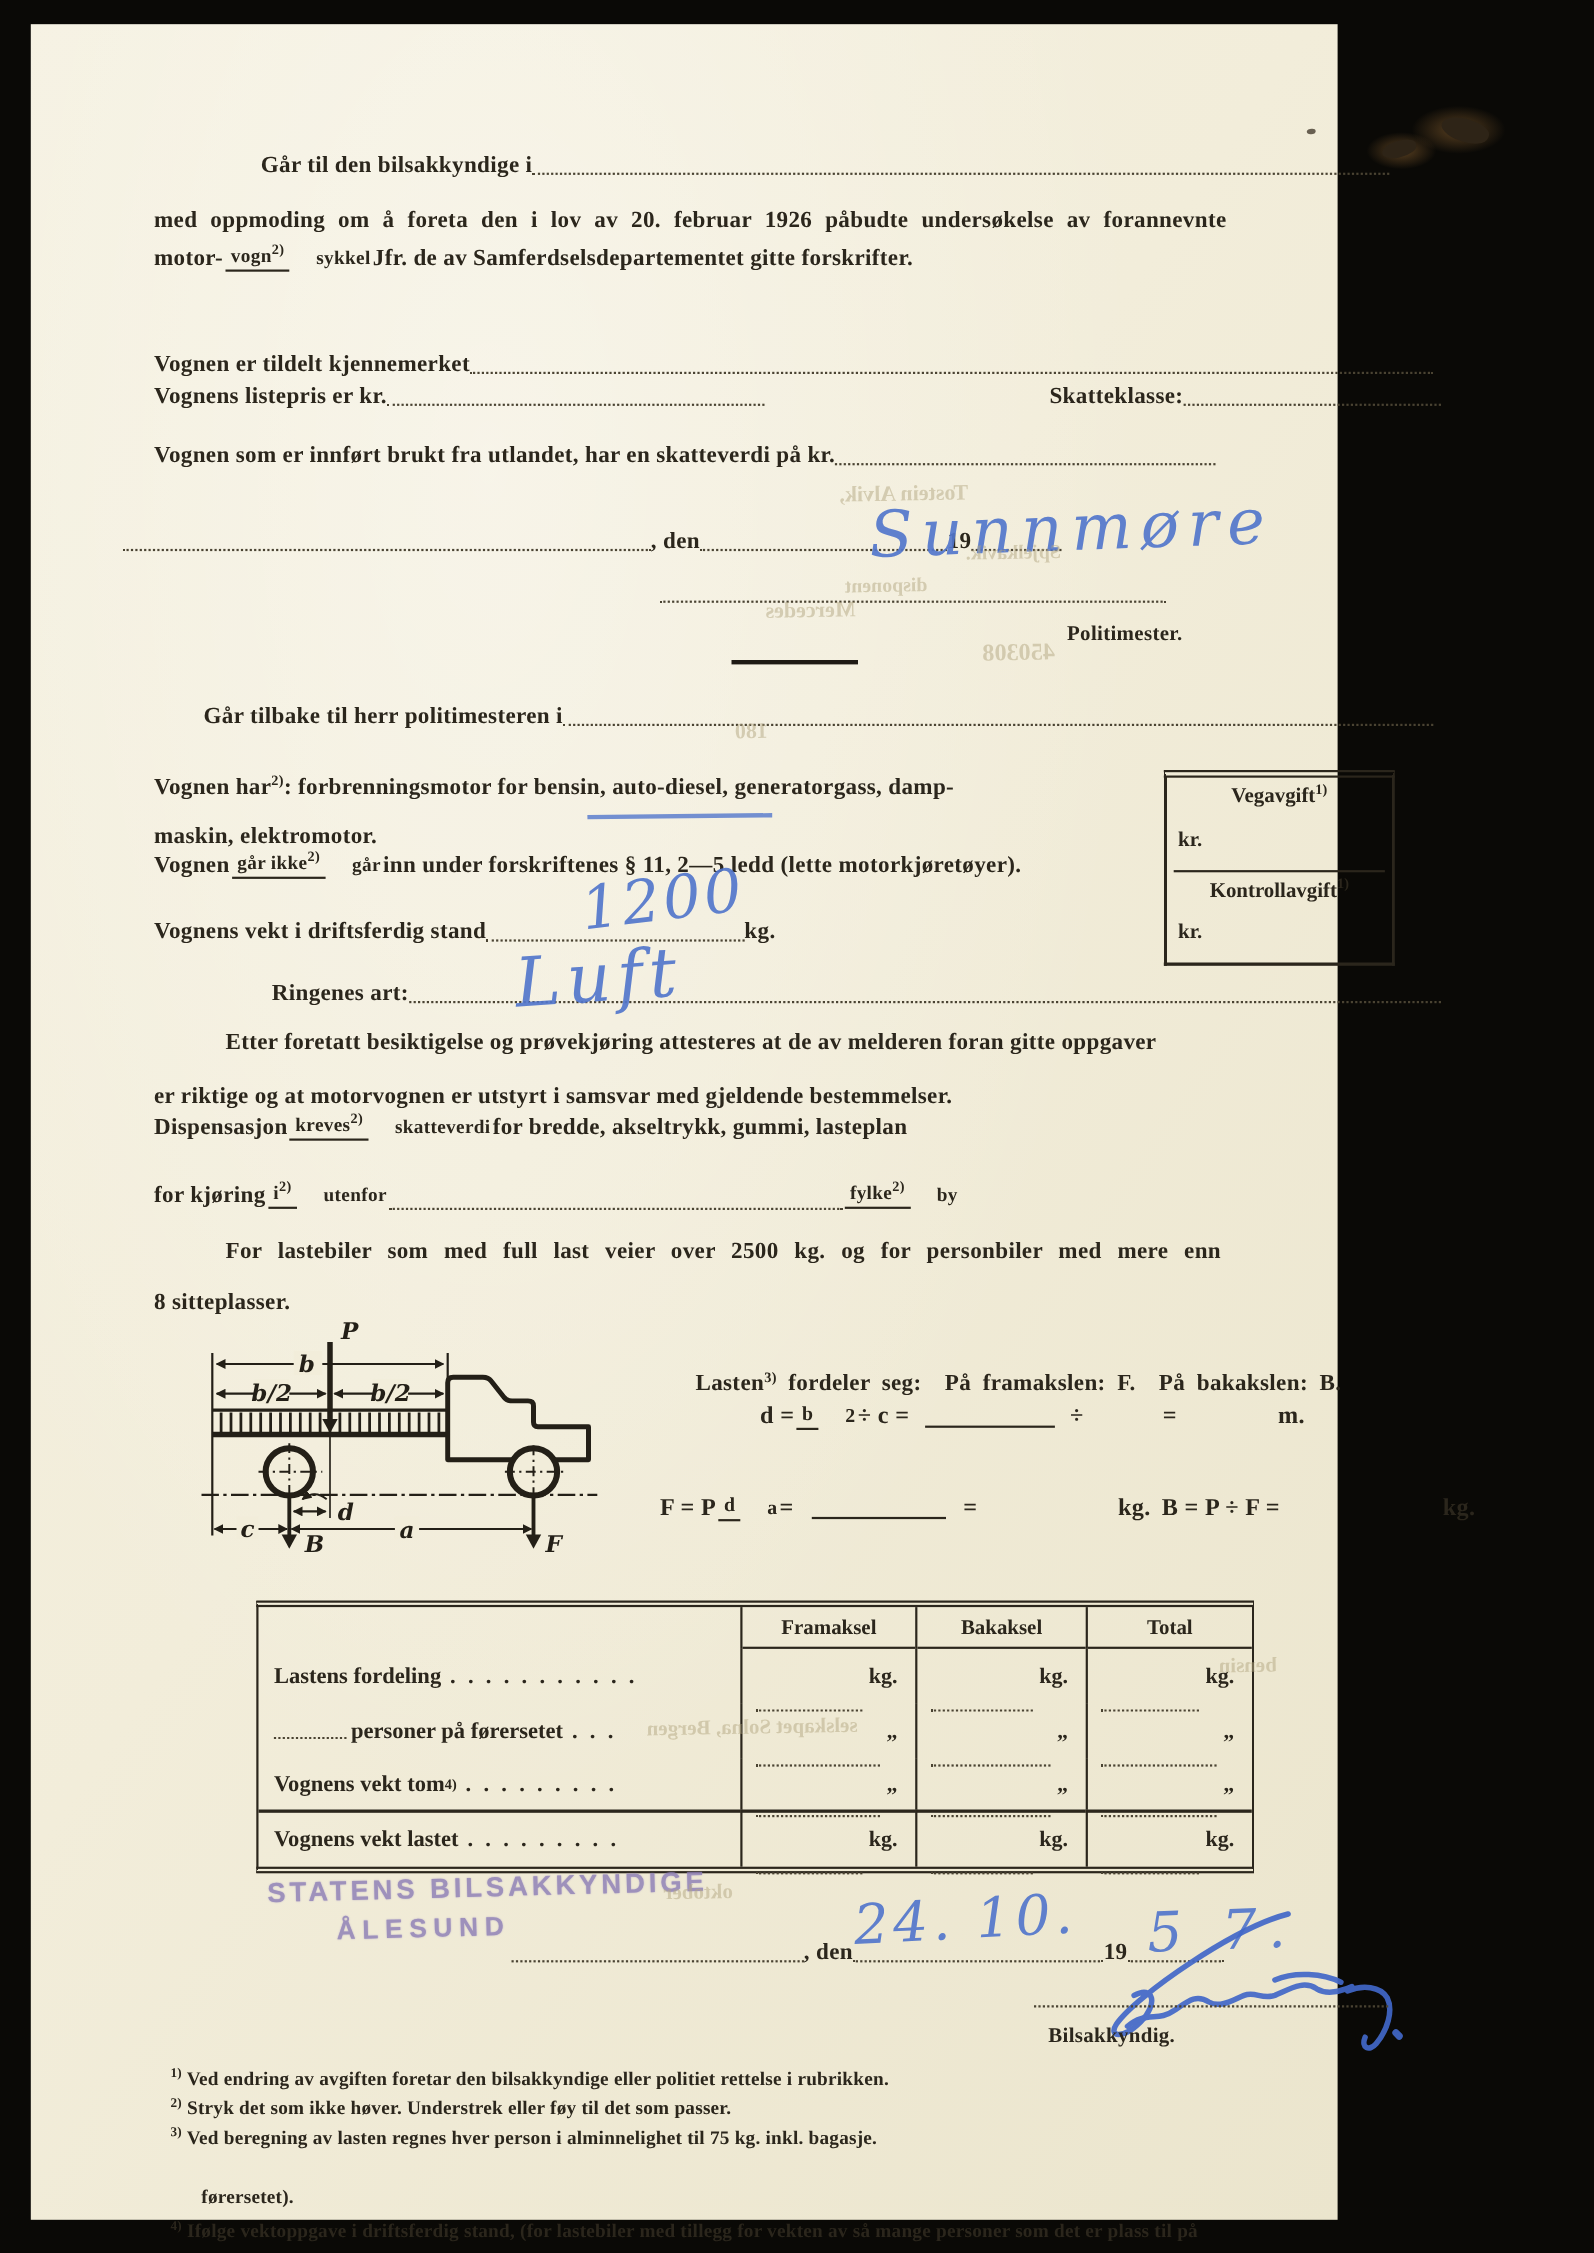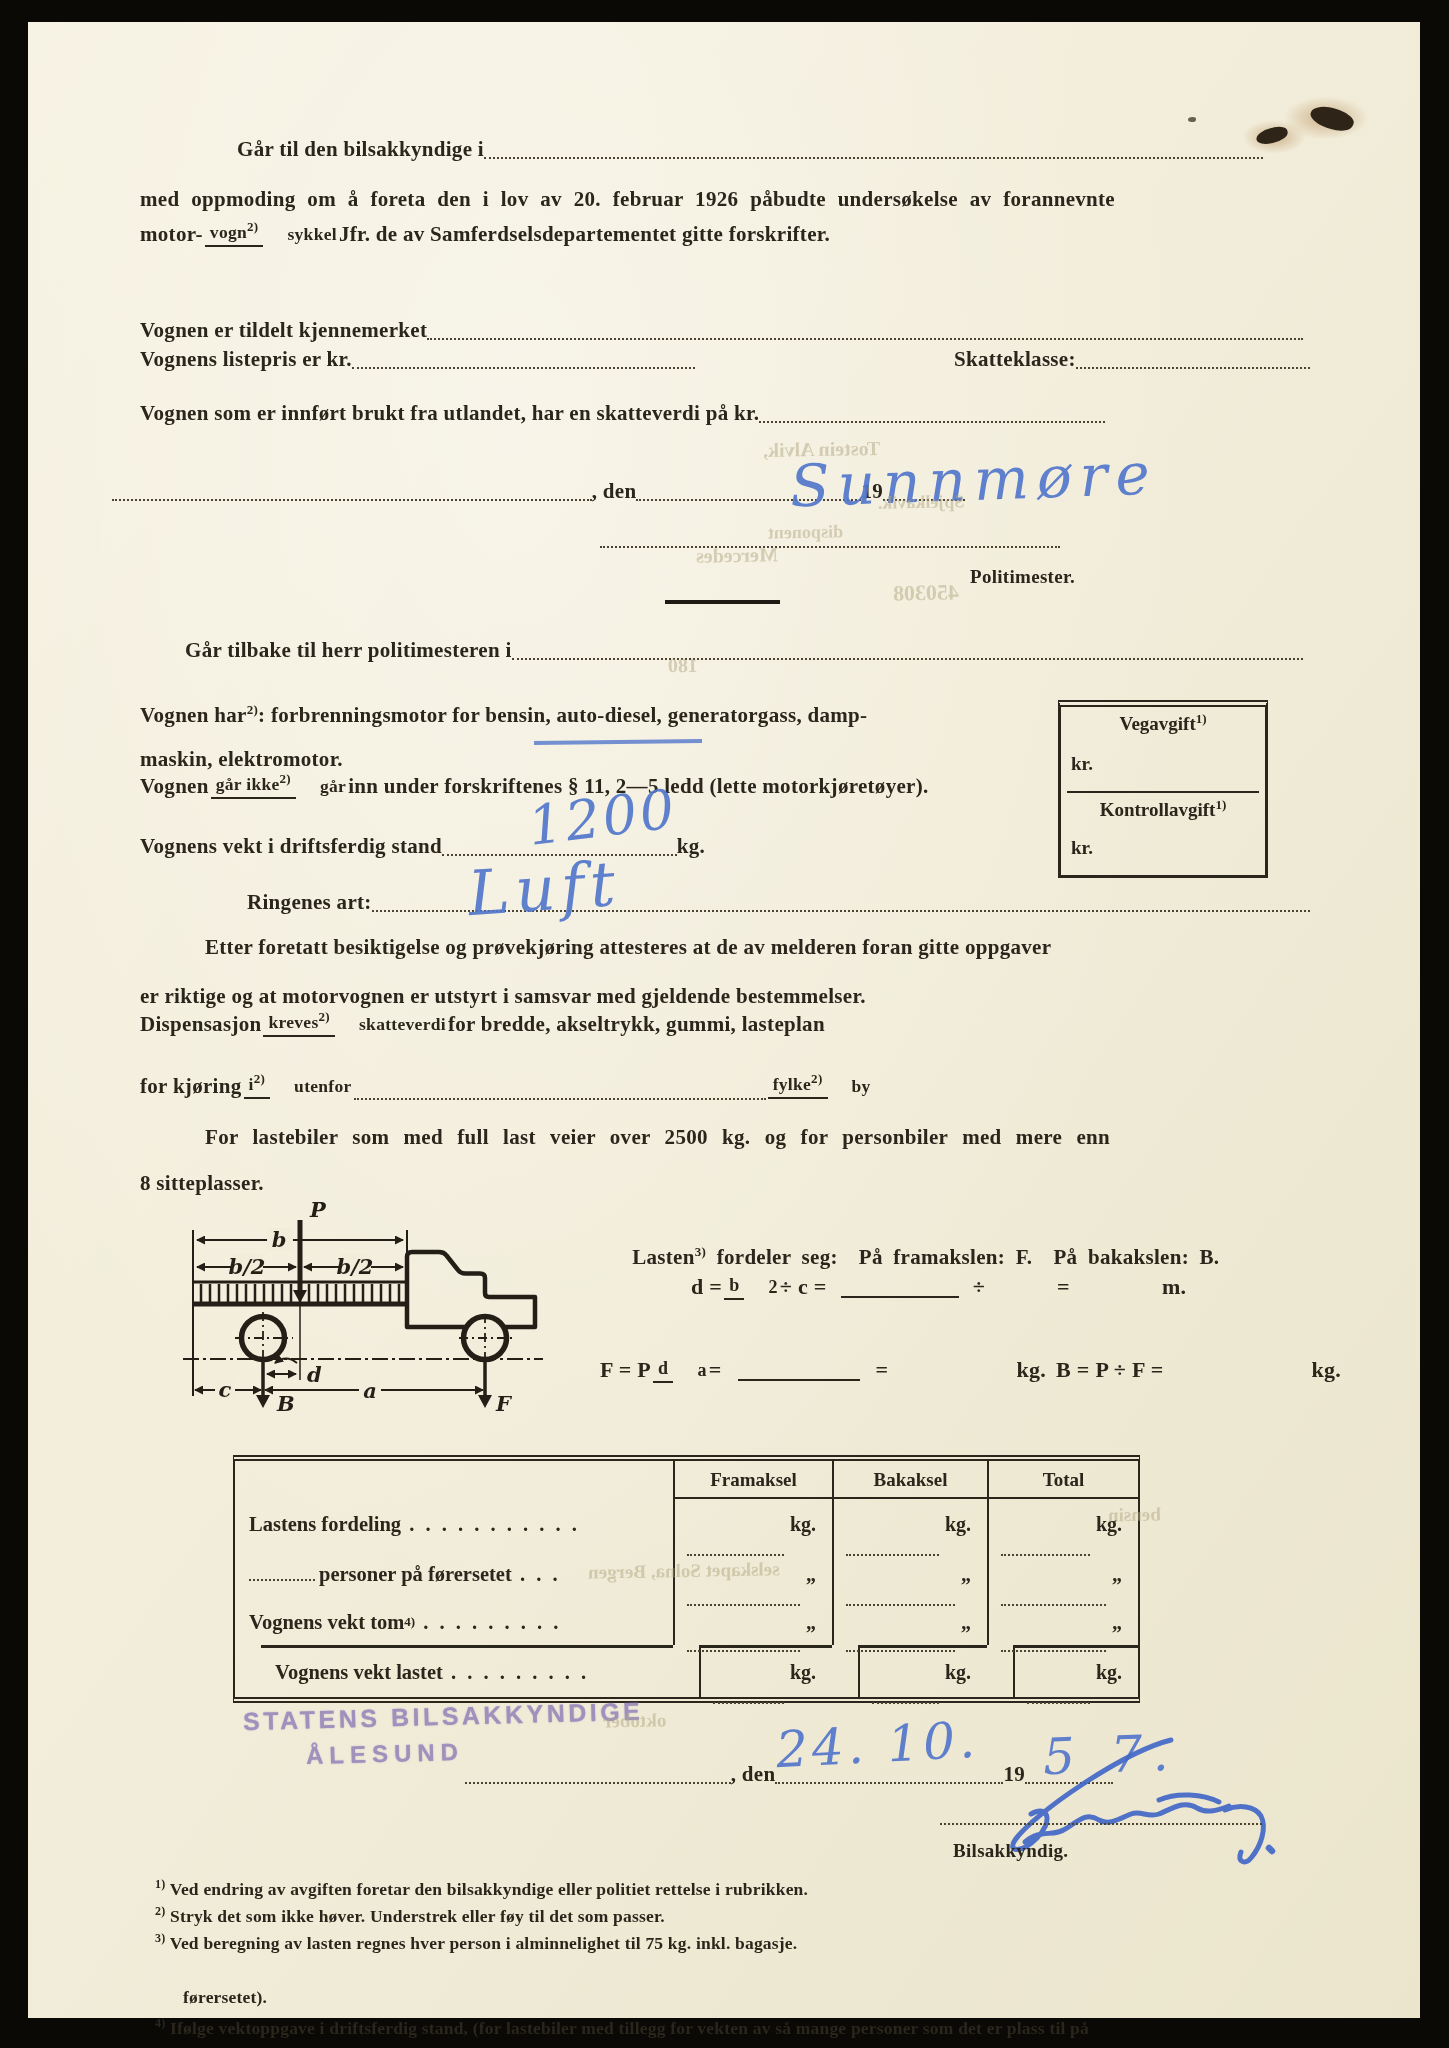--- a/index.html
+++ b/index.html
@@ -1,18 +1,18 @@
 <!DOCTYPE html>
 <html><head>
 <meta charset="utf-8">
 <style>
   html,body{margin:0;padding:0;}
   body{width:1449px;height:2048px;background:#0a0906;position:relative;overflow:hidden;
        font-family:"Liberation Serif",serif;}
-  .page{position:absolute;left:28px;top:22px;width:1392px;height:1996px;
+  .page{position:absolute;left:28px;top:22px;width:1188px;height:1996px;
         background:linear-gradient(125deg,#f5f1e1 0%,#f2edda 45%,#ebe5cd 100%);
         color:#2b261c;font-weight:700;}
   .page::before{content:"";position:absolute;inset:0;pointer-events:none;
         background:radial-gradient(ellipse at 35% 20%, rgba(255,255,255,.35), rgba(255,255,255,0) 55%);}
   .ln{position:absolute;display:flex;align-items:baseline;font-size:21px;letter-spacing:.3px;white-space:pre;}
   .lnc{position:absolute;display:flex;align-items:center;font-size:21px;letter-spacing:.3px;white-space:pre;}
   .jt{position:absolute;font-size:21px;letter-spacing:.3px;text-align:justify;text-align-last:justify;}
   .txt{position:absolute;font-size:21px;letter-spacing:.3px;white-space:pre;}
   .dl{align-self:flex-end;height:0;border-bottom:2.4px dotted #4a4332;margin-bottom:3px;}
   .grow{flex:1;}
@@ -35,21 +35,21 @@
           border-top:6px double #2b261c;border-bottom:6px double #2b261c;
           border-left:2.5px solid #2b261c;border-right:2.5px solid #2b261c;
           display:grid;grid-template-columns:438px 159px 155px 1fr;
           grid-template-rows:38px 50px 50px 46px auto;}
   .hc{border-left:2.5px solid #2b261c;display:flex;align-items:center;justify-content:center;
       font-size:19px;position:relative;}
   .hc::after{content:"";position:absolute;left:0;right:0;bottom:0;border-bottom:2.5px solid #2b261c;}
   .lc{display:flex;align-items:center;padding-left:14px;font-size:20.5px;white-space:pre;}
   .dc{border-left:2.5px solid #2b261c;display:flex;align-items:center;padding:0 16px 0 12px;font-size:20px;}
   .dc .dl{flex:1;transform:translateY(7px);margin:0 6px 0 0;}
-  .hvy{border-top:3px solid #2b261c;margin-left:26px;}
+  .hvy{border-top:3px solid #2b261c;}
   .dots{letter-spacing:3px;}
   .blot{position:absolute;background:#2e2417;border-radius:60% 40% 55% 45%;}
   .halo{position:absolute;background:radial-gradient(ellipse,rgba(170,120,60,.5),rgba(170,120,60,0) 70%);border-radius:50%;}
   .fn{position:absolute;font-size:17.5px;letter-spacing:.2px;white-space:pre;}
   .fn sup{font-size:12px;}
   svg text{font-family:"DejaVu Serif",serif;font-style:italic;font-weight:700;font-size:21px;fill:#231f17;}
 </style>
 </head>
 <body>
 

